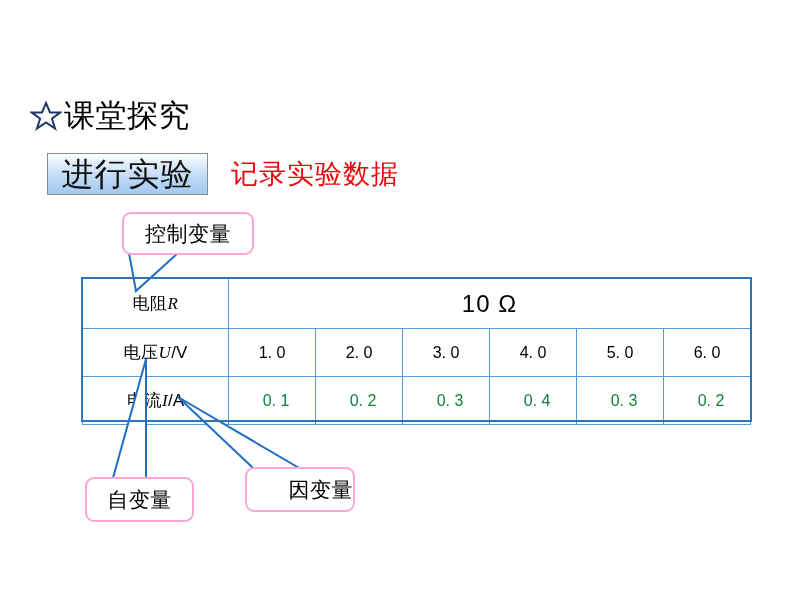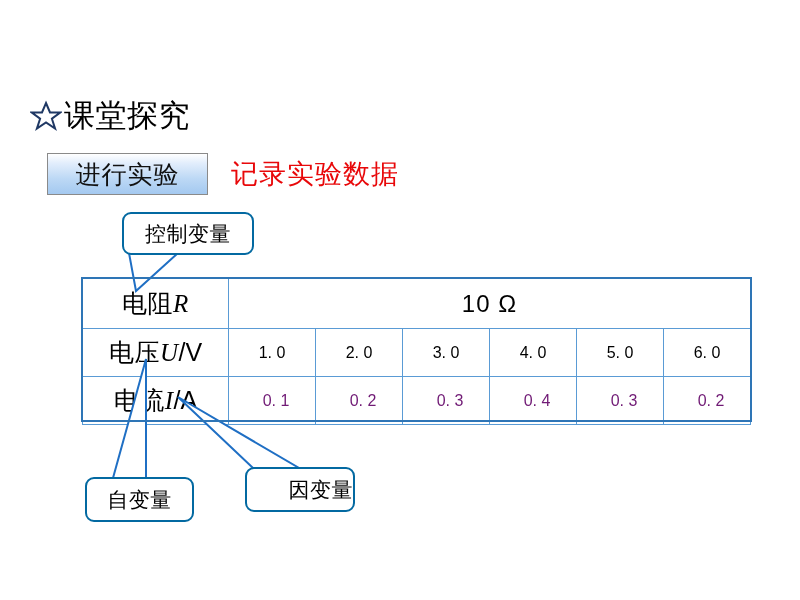--- a/index.html
+++ b/index.html
@@ -54,21 +54,21 @@
     width: 161px;
     height: 42px;
     box-sizing: border-box;
     border: 1px solid #8a8a8a;
     background: linear-gradient(to bottom, #ffffff 0%, #e3eefc 22%, #bcd8f5 62%, #a4c9f0 100%);
     display: flex;
     align-items: center;
     justify-content: center;
   }
   #experiment-button span {
-    font-size: 25px;
+    font-size: 32px;
     line-height: 27px;
     color: #111;
     letter-spacing: 1px;
   }
 
   
   #record-caption {
     position: absolute;
     left: 231px;
     top: 152px;
@@ -76,21 +76,21 @@
     line-height: 30px;
     color: #e8080a;
     letter-spacing: 1px;
     white-space: nowrap;
   }
 
   
   .callout {
     position: absolute;
     box-sizing: border-box;
-    border: 2px solid #0369a1;
+    border: 2px solid #f9a8d4;
     border-radius: 9px;
     background: #ffffff;
     display: flex;
     align-items: center;
     justify-content: center;
     z-index: 6;
   }
   .callout span {
     font-size: 21px;
     line-height: 23px;
@@ -129,25 +129,25 @@
     text-align: center;
     vertical-align: middle;
     font-size: 16px;
     color: #000;
   }
   #data-table tr.row-head td { height: 49px; }
   #data-table tr.row-u td,
   #data-table tr.row-i td { height: 47px; }
   #data-table td.label-cell {
     width: 145px;
-    font-size: 25px;
+    font-size: 17px;
     letter-spacing: 0.5px;
   }
   #data-table td.value-cell { width: 87px; }
-  #data-table td.current { color: #701a75; padding-left: 8px; }
+  #data-table td.current { color: #15803d; padding-left: 8px; }
   .sym { font-style: italic; font-family: "Liberation Serif", "DejaVu Serif", serif; }
   .unit-sep { letter-spacing: 0px; }
   #data-table .merged { font-size: 24px; letter-spacing: 1px; }
 
   
   #table-frame {
     position: absolute;
     left: 81px;
     top: 270px;
     width: 671px;

